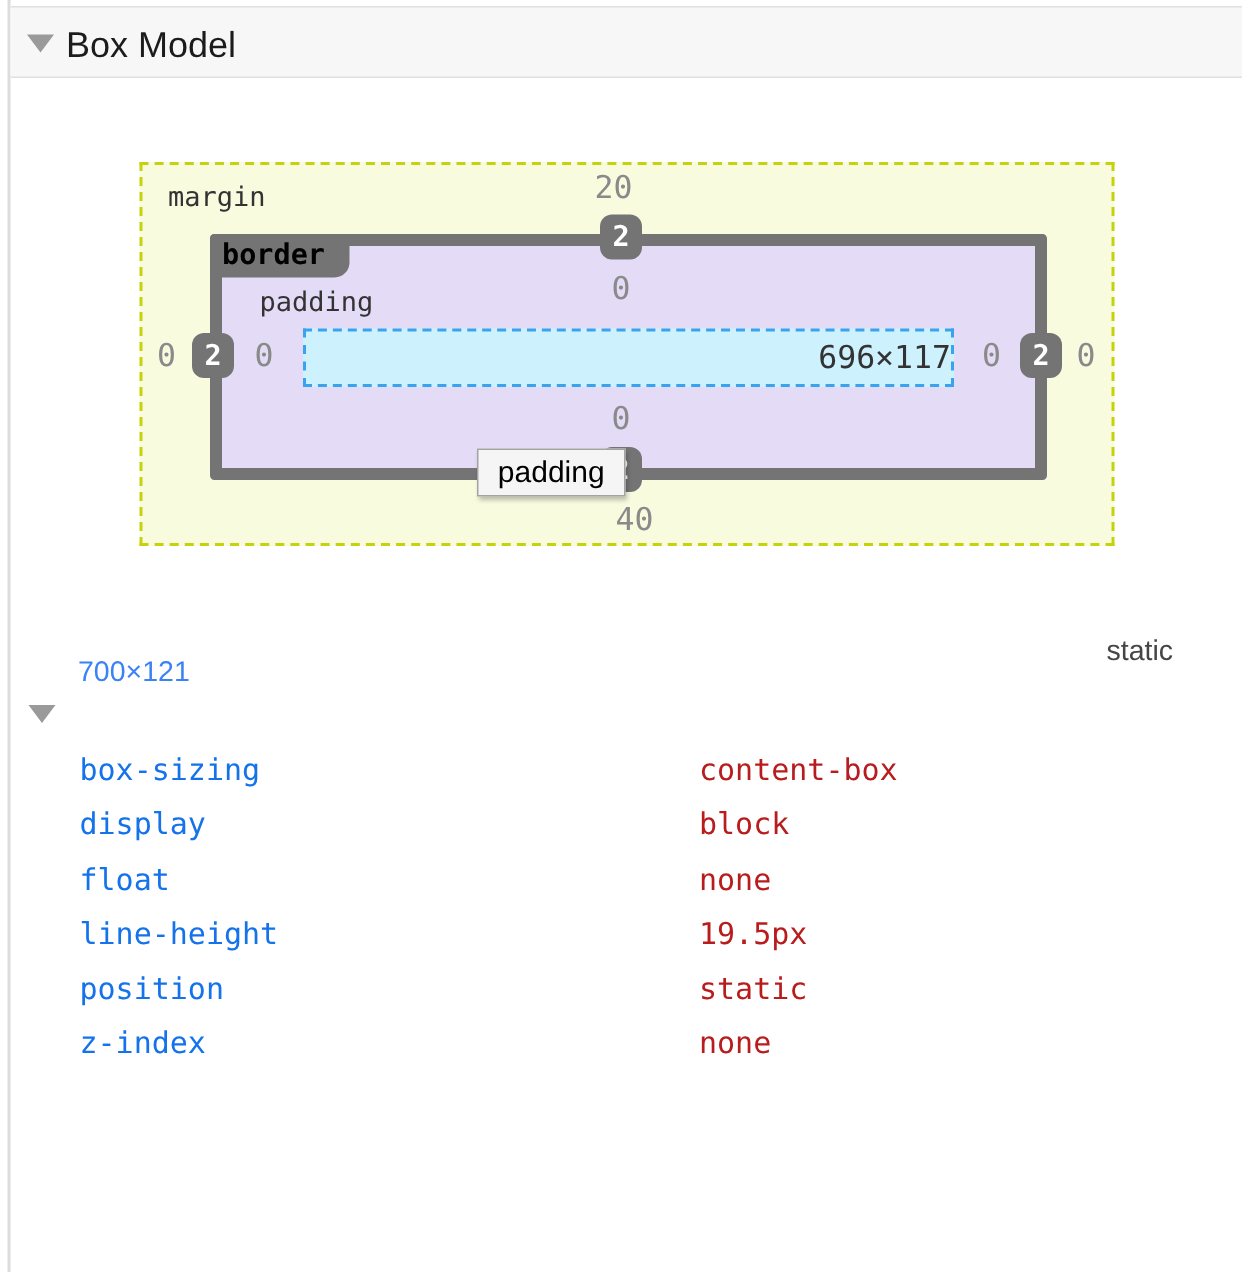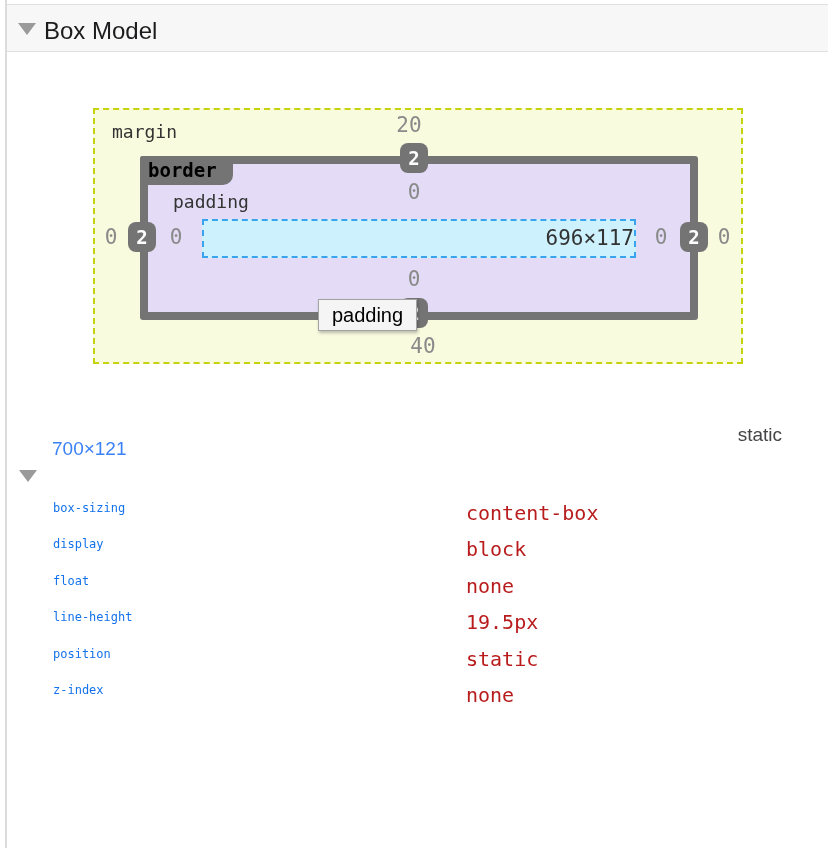--- a/index.html
+++ b/index.html
@@ -76,21 +76,21 @@
   }
 
   
   #summary-dimensions{position:absolute;left:52px;top:424px;font-size:19px;color:#3b82f6;margin-top:14px;}
   #summary-position{position:absolute;right:46px;top:424px;font-size:19px;color:#454547;}
 
   
   #props-triangle{left:19px;top:470px;}
   #props-title{position:absolute;left:53px;top:464px;font-size:19px;color:#57575a;}
   .prop-row{position:absolute;left:0;width:828px;height:26px;}
-  .prop-name{position:absolute;left:53px;font-size:12px;color:#1473eb;white-space:nowrap;}
+  .prop-name{position:absolute;left:53px;font-size:20px;color:#1473eb;white-space:nowrap;}
   .prop-value{position:absolute;left:466px;font-size:20px;color:#b91c1c;white-space:nowrap;}
 </style>
 </head>
 <body>
 
 <div id="page">
 
   <div id="left-divider"></div>
 
   <div id="section-header"></div>

